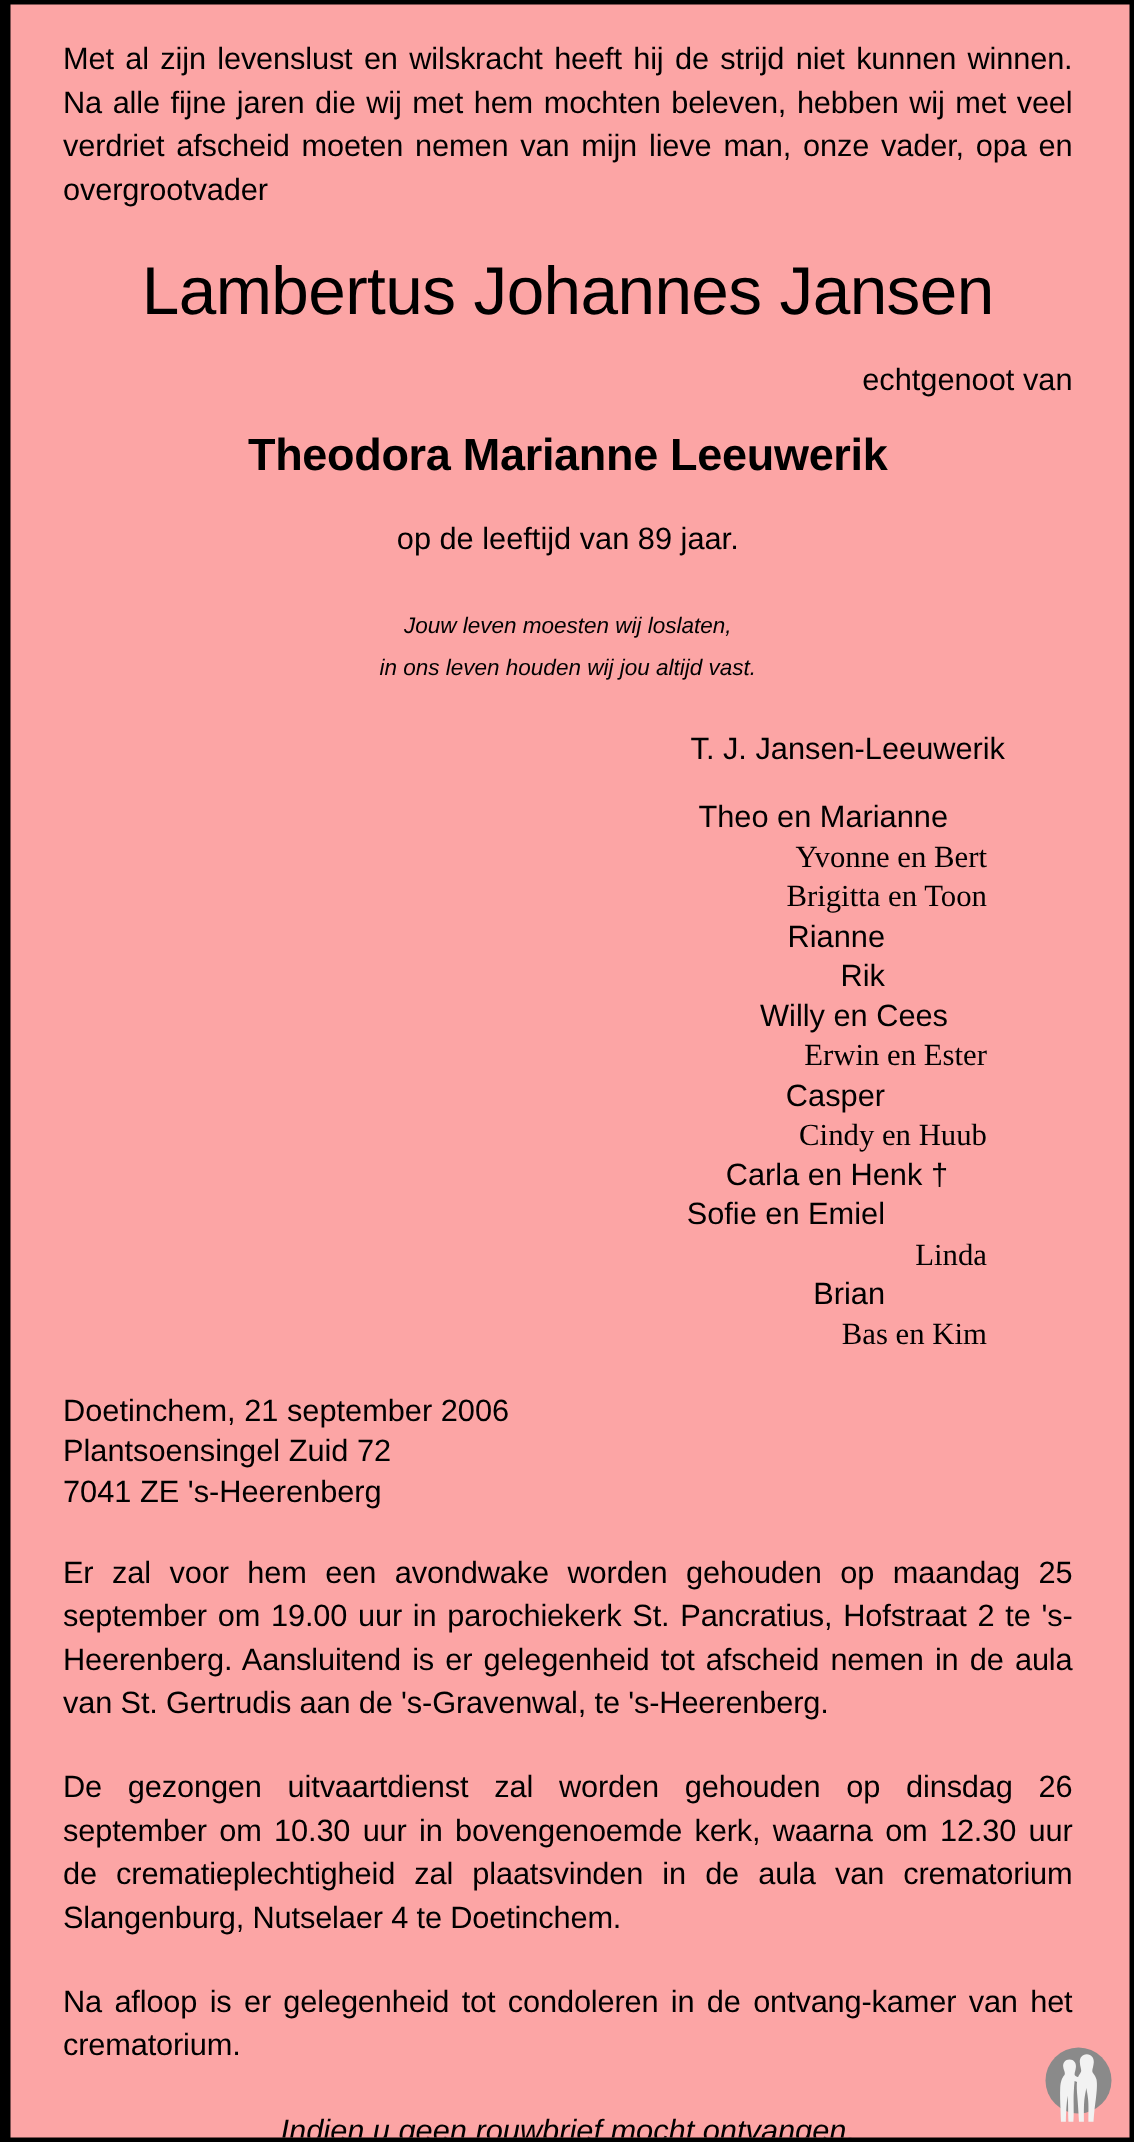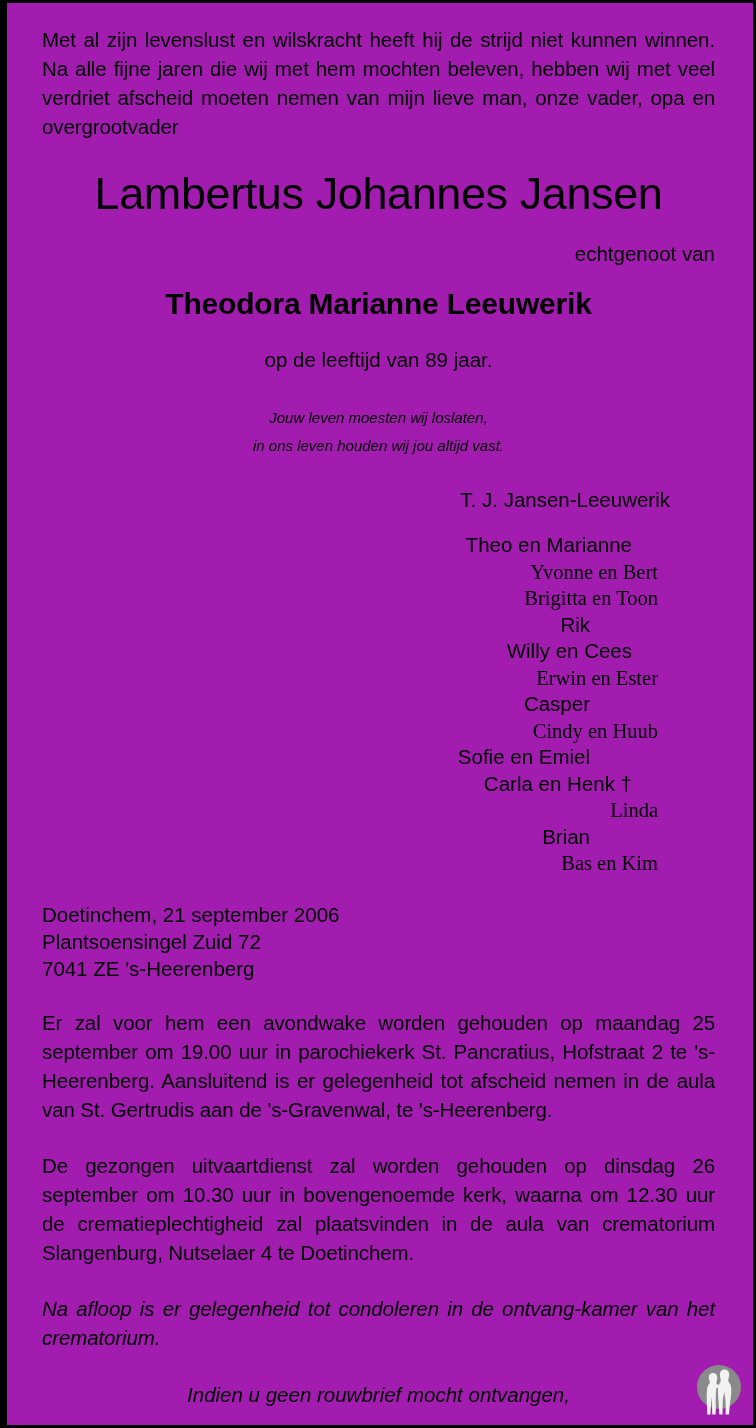--- a/index.html
+++ b/index.html
@@ -10,21 +10,21 @@
   body {
     font-family: "Liberation Sans", sans-serif;
     color: #000000;
   }
 
   .notice {
     position: relative;
     width: 756px;
     height: 1428px;
     box-sizing: border-box;
-    background: #a21caf;
+    background: #fca5a5;
     border-top: 3px solid #000000;
     border-right: 3px solid #000000;
     border-bottom: 3px solid #000000;
     border-left: 7px solid #000000;
     overflow: hidden;
   }
 
   .inner {
     box-sizing: border-box;
     padding: 22px 38px 0 35px;
@@ -115,21 +115,21 @@
   }
   .address div {
     font-size: 20.5px;
     line-height: 27px;
     white-space: nowrap;
   }
 
   
   .service-block { margin-top: 26px; }
   .service-block.second { margin-top: 27px; }
-  .service-block.third  { margin-top: 27px; font-style: italic; }
+  .service-block.third  { margin-top: 27px; }
 
   
   .closing-note {
     text-align: center;
     font-style: italic;
     font-size: 20.5px;
     line-height: 28px;
     margin: 29px 0 0 0;
   }
   .closing-note div { white-space: nowrap; }
@@ -163,27 +163,28 @@
       <div>Jouw leven moesten wij loslaten,</div>
       <div>in ons leven houden wij jou altijd vast.</div>
     </div>
 
     <div class="family">
       <div class="family-widow">T. J. Jansen-Leeuwerik</div>
       <div class="family-list" id="family-list">
           <div class="fam-line lvl1">Theo en Marianne</div>
           <div class="fam-line lvl2">Yvonne en Bert</div>
           <div class="fam-line lvl2">Brigitta en Toon</div>
+          <div class="fam-line lvl3">Rianne</div>
           <div class="fam-line lvl3">Rik</div>
           <div class="fam-line lvl1">Willy en Cees</div>
           <div class="fam-line lvl2">Erwin en Ester</div>
           <div class="fam-line lvl3">Casper</div>
           <div class="fam-line lvl2">Cindy en Huub</div>
+          <div class="fam-line lvl1">Carla en Henk †</div>
           <div class="fam-line lvl3">Sofie en Emiel</div>
-          <div class="fam-line lvl1">Carla en Henk †</div>
           <div class="fam-line lvl2">Linda</div>
           <div class="fam-line lvl3">Brian</div>
           <div class="fam-line lvl2">Bas en Kim</div>
         </div>
     </div>
 
     <div class="address">
       <div>Doetinchem, 21 september 2006</div>
       <div>Plantsoensingel Zuid 72</div>
       <div>7041 ZE 's-Heerenberg</div>

